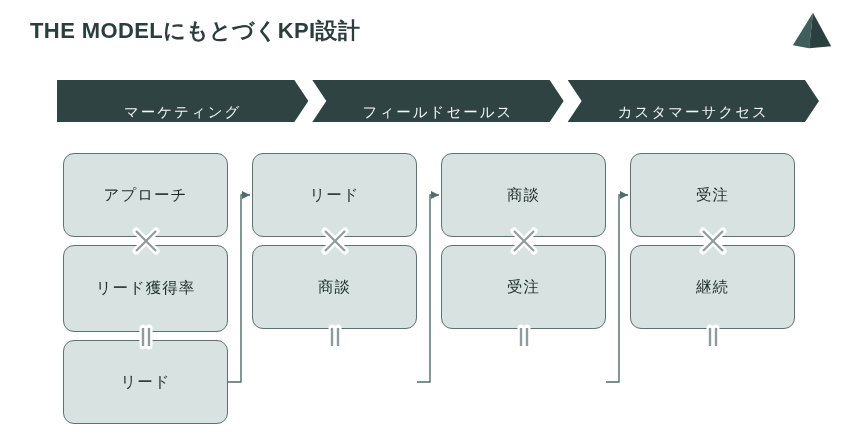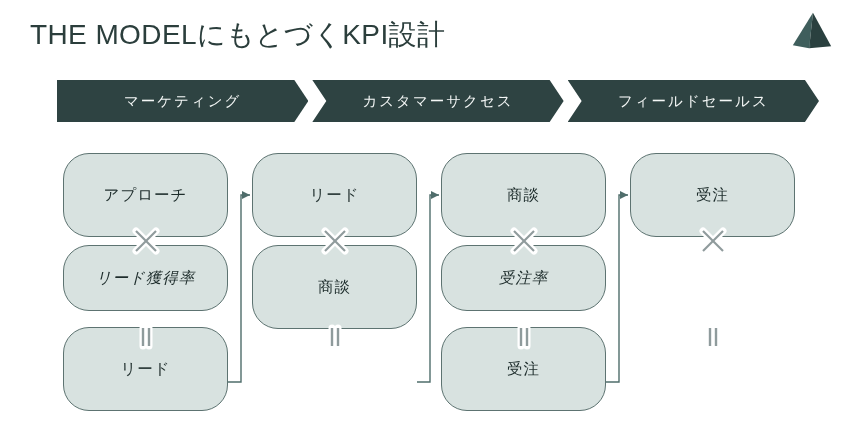--- a/index.html
+++ b/index.html
@@ -17,53 +17,53 @@
   *{margin:0;padding:0;box-sizing:border-box;}
   html,body{width:850px;height:441px;}
   body{
     position:relative;
     background:#ffffff;
     font-family:"Liberation Sans","DejaVu Sans",sans-serif;
     overflow:hidden;
   }
   .page-title{
     position:absolute;left:30px;top:16px;
-    font-size:28px;font-weight:normal;letter-spacing:.4px;
+    font-size:22px;font-weight:bold;letter-spacing:.4px;
     color:var(--title-color);
   }
   .logo{position:absolute;left:789px;top:7px;width:46px;height:46px;}
   
   .stage-row{
     position:absolute;left:57px;top:80px;width:762px;height:42px;
     display:flex;gap:4px;
   }
   .stage-arrow{
     flex:1;background:var(--header-bg);
-    display:flex;align-items:center;justify-content:center;
+    display:flex;align-items:flex-end;justify-content:center;
     color:var(--header-text);font-size:14.5px;letter-spacing:2px;
     clip-path:polygon(0 0,calc(100% - 14px) 0,100% 50%,calc(100% - 14px) 100%,0 100%,14px 50%);
   }
   .stage-arrow.first{
     clip-path:polygon(0 0,calc(100% - 14px) 0,100% 50%,calc(100% - 14px) 100%,0 100%);
   }
   .stage-arrow .lbl{white-space:nowrap;}
   
   .kpi-column{
     position:absolute;top:153px;width:165px;height:272px;z-index:2;
   }
   .col-0{left:63px}.col-1{left:252px}.col-2{left:441px}.col-3{left:630px}
   .kpi-box{
     background:var(--box-fill);
     border:1.5px solid var(--box-border);
-    border-radius:26px;
+    border-radius:11px;
     display:flex;align-items:center;justify-content:center;
     color:var(--box-text);font-size:15.5px;letter-spacing:1px;
   }
   .row-0{height:84px;margin-bottom:8px;}
-  .row-1{height:66px;margin-bottom:16px;font-style:italic;}
+  .row-1{height:87px;margin-bottom:8px;}
   .row-2{height:84px;}
   .junction{
     position:absolute;left:50%;transform:translateX(-50%);
     z-index:3;line-height:0;
   }
   .junction.j1{top:71px;}
   .junction.j2{top:170px;}
   
   .connectors{position:absolute;left:0;top:0;z-index:1;pointer-events:none;}
 </style>
@@ -76,24 +76,24 @@
   <polygon points="25,6 4,40 21,43" fill="var(--logo-light)"></polygon>
   <polygon points="25,6 21,43 44,41" fill="var(--logo-dark)"></polygon>
   <polygon points="20,28 13,40 23,42" fill="var(--logo-light)" opacity="0.55"></polygon>
 </svg>
 
 <div class="stage-row">
   <div class="stage-arrow first">
     <span class="lbl">マーケティング</span>
   </div>
   <div class="stage-arrow">
-    <span class="lbl">カスタマーサクセス</span>
+    <span class="lbl">フィールドセールス</span>
   </div>
   <div class="stage-arrow">
-    <span class="lbl">フィールドセールス</span>
+    <span class="lbl">カスタマーサクセス</span>
   </div>
 </div>
 
 <svg class="connectors" width="850" height="441">
   <defs>
     <marker id="ah" viewBox="0 0 6 6" refX="6" refY="3" markerWidth="6" markerHeight="6" orient="auto">
       <path d="M0,0 L6,3 L0,6 Z" fill="var(--connector)"></path>
     </marker>
   </defs>
   <path d="M228,382 H241 V195 H250" fill="none" stroke="var(--connector)" stroke-width="1.4" marker-end="url(#ah)"></path>
@@ -167,23 +167,20 @@
           <line x1="17" y1="5" x2="17" y2="23"></line>
         </g>
       </svg>
   </span>
 </div>
 
 <div class="kpi-column col-2">
   <div class="kpi-box row-0">
       <span>商談</span>
     </div>
-  <div class="kpi-box row-1">
-      <span>受注率</span>
-    </div>
   <div class="kpi-box row-2">
       <span>受注</span>
     </div>
   <span class="junction j1">
     <svg width="34" height="34">
         <g stroke="#ffffff" stroke-width="7" stroke-linecap="round">
           <line x1="7" y1="7" x2="27" y2="27"></line>
           <line x1="27" y1="7" x2="7" y2="27"></line>
         </g>
         <g stroke="var(--operator)" stroke-width="2.2">
@@ -203,20 +200,23 @@
           <line x1="17" y1="5" x2="17" y2="23"></line>
         </g>
       </svg>
   </span>
 </div>
 
 <div class="kpi-column col-3">
   <div class="kpi-box row-0">
       <span>受注</span>
     </div>
+  <div class="kpi-box row-2">
+      <span>継続</span>
+    </div>
   <span class="junction j1">
     <svg width="34" height="34">
         <g stroke="#ffffff" stroke-width="7" stroke-linecap="round">
           <line x1="7" y1="7" x2="27" y2="27"></line>
           <line x1="27" y1="7" x2="7" y2="27"></line>
         </g>
         <g stroke="var(--operator)" stroke-width="2.2">
           <line x1="7" y1="7" x2="27" y2="27"></line>
           <line x1="27" y1="7" x2="7" y2="27"></line>
         </g>

